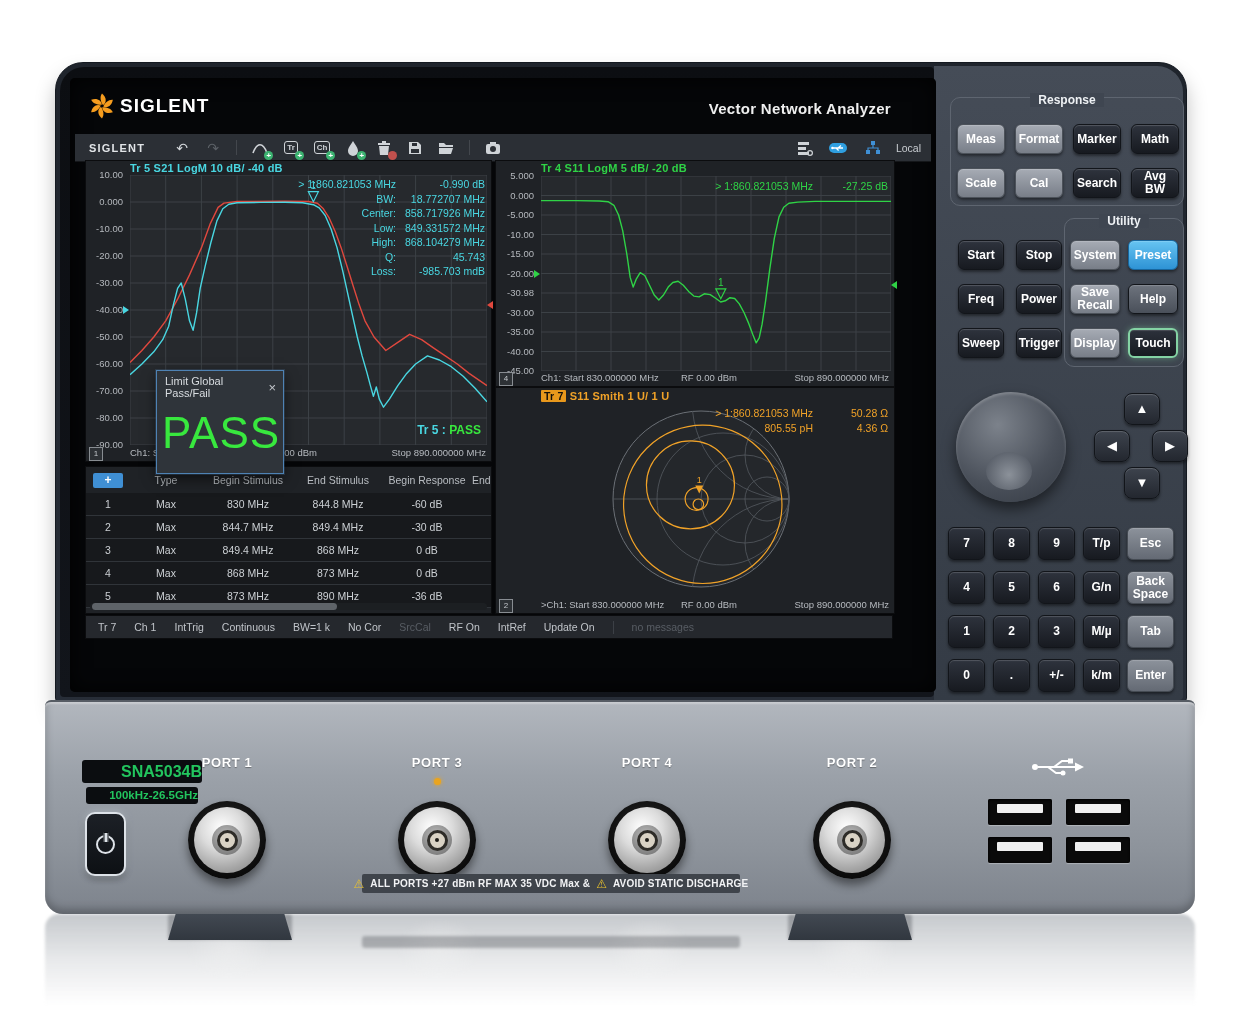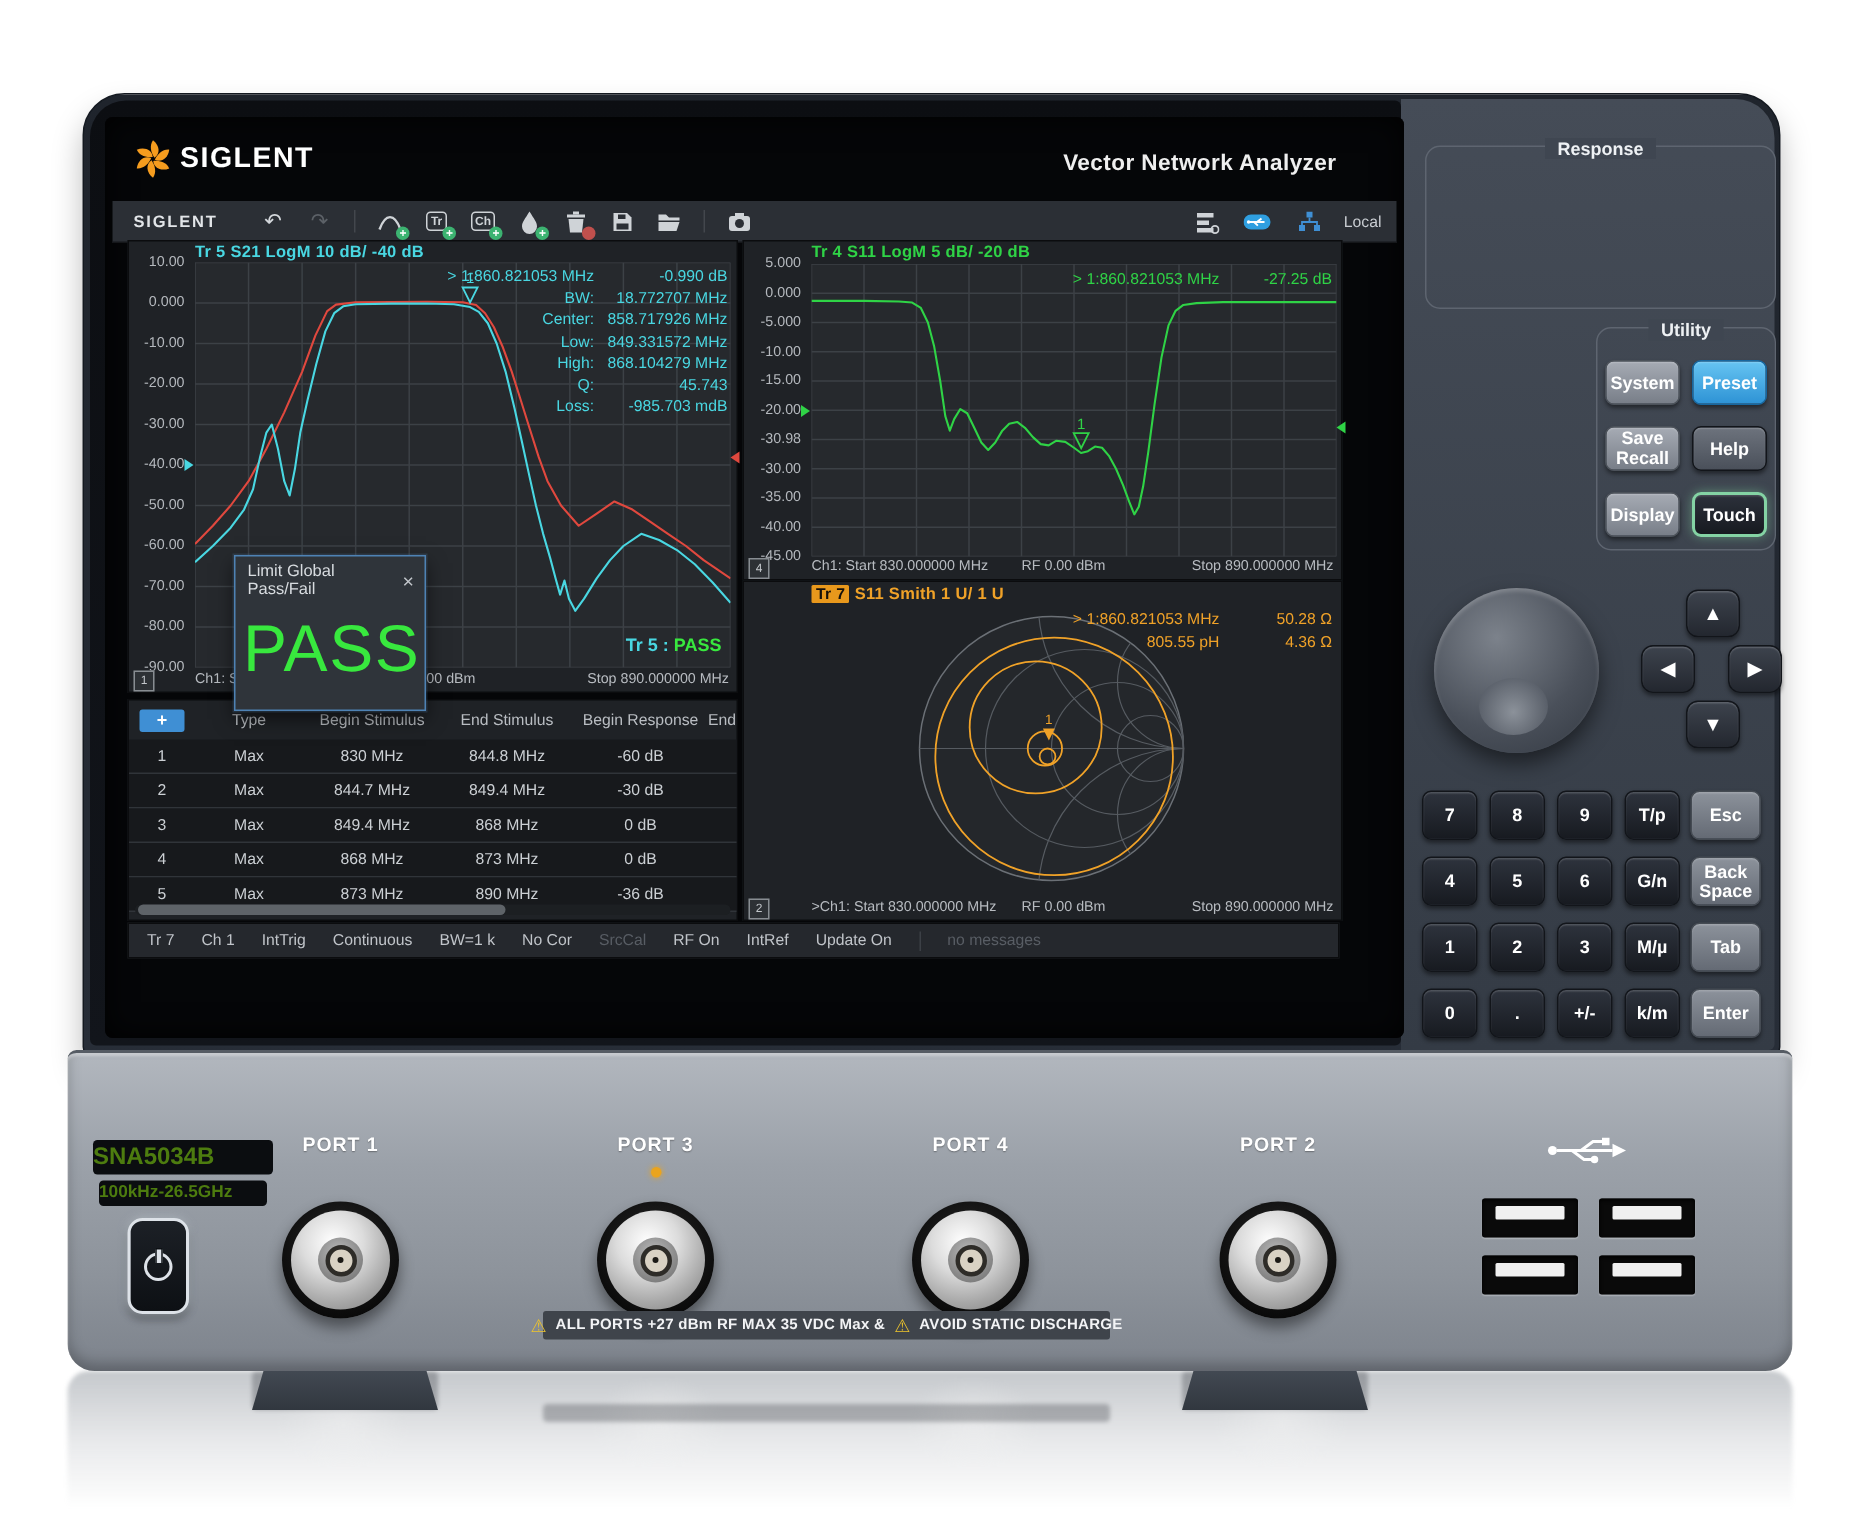--- a/index.html
+++ b/index.html
@@ -110,21 +110,21 @@
   .k-touch{background:linear-gradient(180deg,#2c313b,#171a20);border:2px solid #84d3a4;
     box-shadow:0 0 7px rgba(130,220,165,.45),inset 0 1px 1px rgba(255,255,255,.15);}
   .k-arrow{background:linear-gradient(180deg,#3d434d,#23272f);border-radius:8px;font-size:13px;}
   .knob{position:absolute;left:956px;top:392px;width:110px;height:110px;border-radius:50%;cursor:grab;
     background:radial-gradient(circle at 38% 30%,#7c828b,#4a505a 58%,#333942 100%);
     box-shadow:0 7px 14px rgba(0,0,0,.5),inset 0 2px 3px rgba(255,255,255,.22);}
   .knob-dimple{position:absolute;left:30px;top:60px;width:46px;height:38px;border-radius:50%;
     background:radial-gradient(circle at 50% 60%,#9aa0a8,#5a606a 75%);opacity:.8;}
 
   
-  .badge{position:absolute;background:#0b0d10;color:#4d7c0f;text-align:left;border-radius:3px;}
+  .badge{position:absolute;background:#0b0d10;color:#22c55e;text-align:right;border-radius:3px;margin-left:20px;}
   .pwr{position:absolute;left:85px;top:812px;width:37px;height:60px;border-radius:10px;cursor:pointer;
     background:linear-gradient(180deg,#1c2026,#0d1014);border:2px solid #dde2e8;
     box-shadow:0 0 6px rgba(215,225,235,.55),0 3px 6px rgba(0,0,0,.4);
     display:flex;align-items:center;justify-content:center;}
   .pwr-ring{width:15px;height:15px;border:2px solid #dde2e8;border-radius:50%;position:relative;}
   .pwr-bar{position:absolute;left:50%;top:-5px;width:3px;height:9px;background:#dde2e8;
     transform:translateX(-50%);border:1px solid #0d1014;border-bottom:none;box-sizing:content-box;}
   .port{position:absolute;top:755px;width:120px;text-align:center;z-index:4;}
   .plabel{font-size:13px;font-weight:700;color:#fff;letter-spacing:.6px;text-shadow:0 1px 1px rgba(0,0,0,.35);}
   .pled{position:absolute;left:50%;top:23px;width:7px;height:7px;margin-left:-3.5px;border-radius:50%;
@@ -525,21 +525,40 @@
         <span class="dlg-x">×</span>
       </div>
       <div class="dlg-pass">PASS</div>
     </div>
   </div>
   </div>
 
   <div class="group" style="left:950px;top:97px;width:232px;height:107px;">
     <div class="glabel"><span>Response</span></div>
   </div>
-
+  <div class="kgrid" id="resp-grid" style="left:957px;top:124px;grid-template-columns:repeat(4,48px);grid-auto-rows:30px;column-gap:10px;row-gap:14px;">
+      <div class="key k-light">Meas</div>
+      <div class="key k-light">Format</div>
+      <div class="key k-dark">Marker</div>
+      <div class="key k-dark">Math</div>
+      <div class="key k-light">Scale</div>
+      <div class="key k-light">Cal</div>
+      <div class="key k-dark">Search</div>
+      <div class="key k-dark">Avg
+BW</div>
+    </div>
+
+  <div class="kgrid" id="stim-grid" style="left:958px;top:240px;grid-template-columns:repeat(2,46px);grid-auto-rows:30px;column-gap:12px;row-gap:14px;font-size:11.5px;">
+      <div class="key k-dark">Start</div>
+      <div class="key k-dark">Stop</div>
+      <div class="key k-dark">Freq</div>
+      <div class="key k-dark">Power</div>
+      <div class="key k-dark">Sweep</div>
+      <div class="key k-dark">Trigger</div>
+    </div>
 
   <div class="group" style="left:1064px;top:218px;width:118px;height:147px;">
     <div class="glabel"><span>Utility</span></div>
   </div>
   <div class="kgrid" id="util-grid" style="left:1070px;top:240px;grid-template-columns:repeat(2,50px);grid-auto-rows:30px;column-gap:8px;row-gap:14px;font-size:11.5px;">
       <div class="key k-light">System</div>
       <div class="key k-blue">Preset</div>
       <div class="key k-light">Save
 Recall</div>
       <div class="key k-mid2">Help</div>

